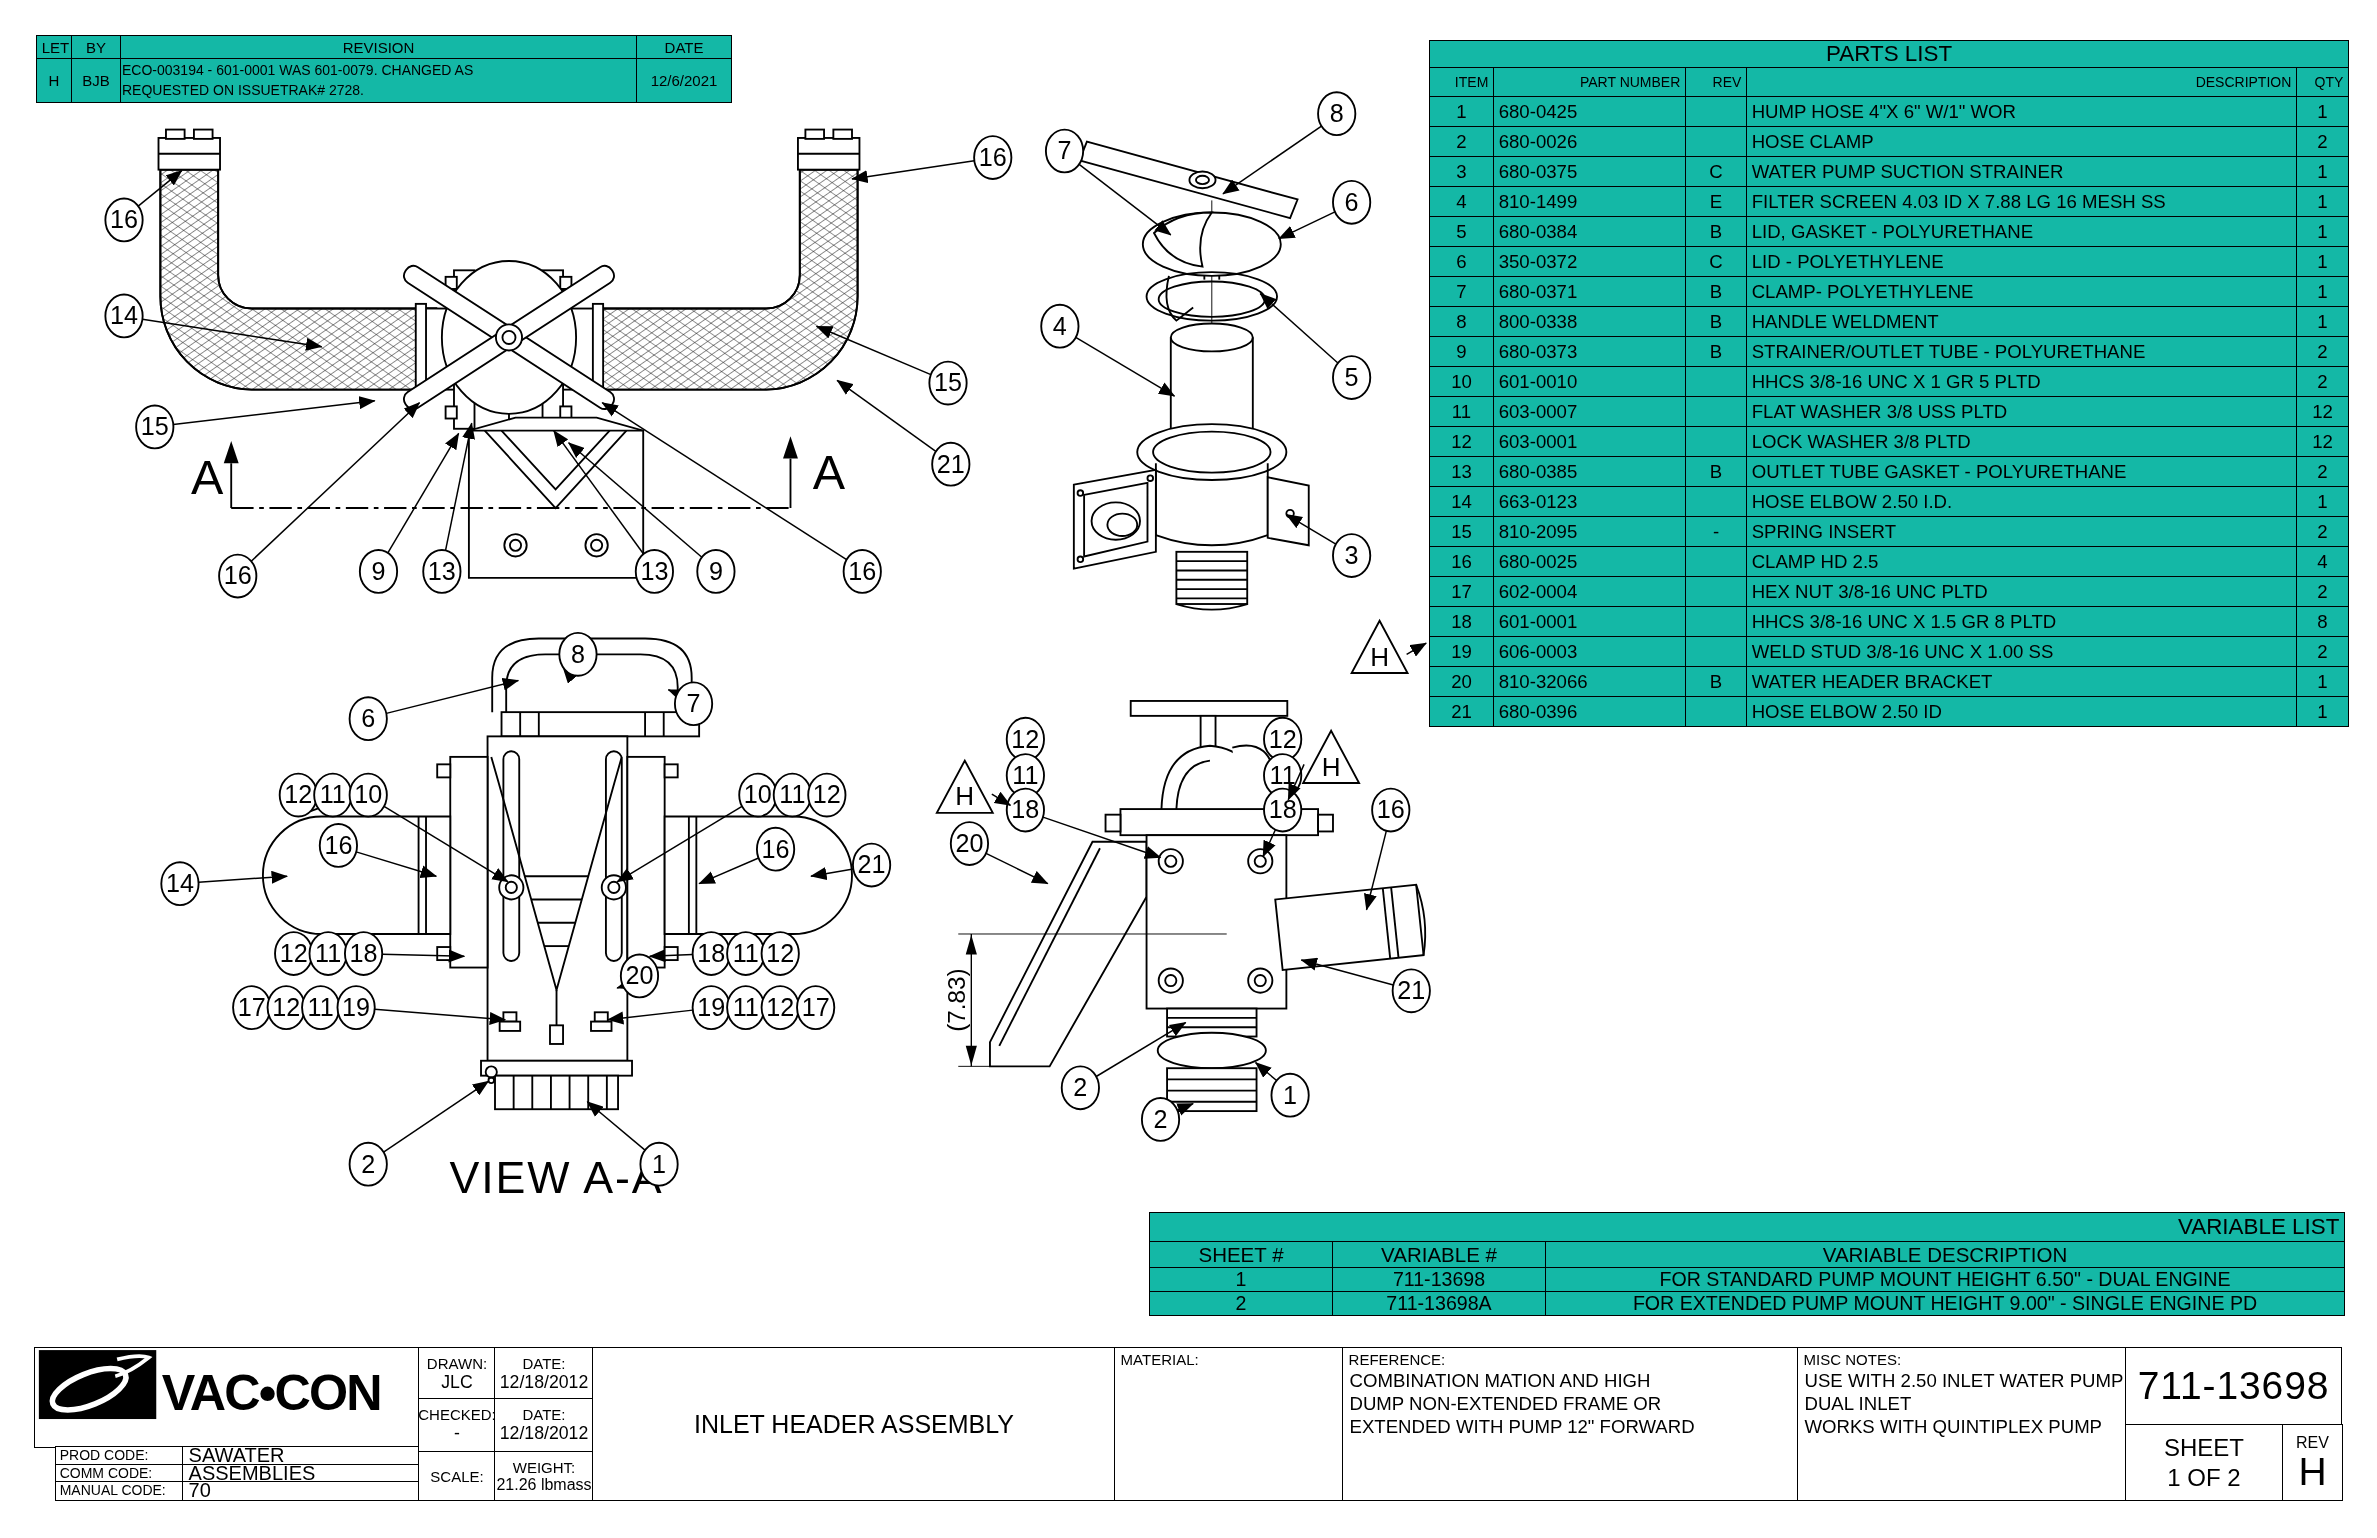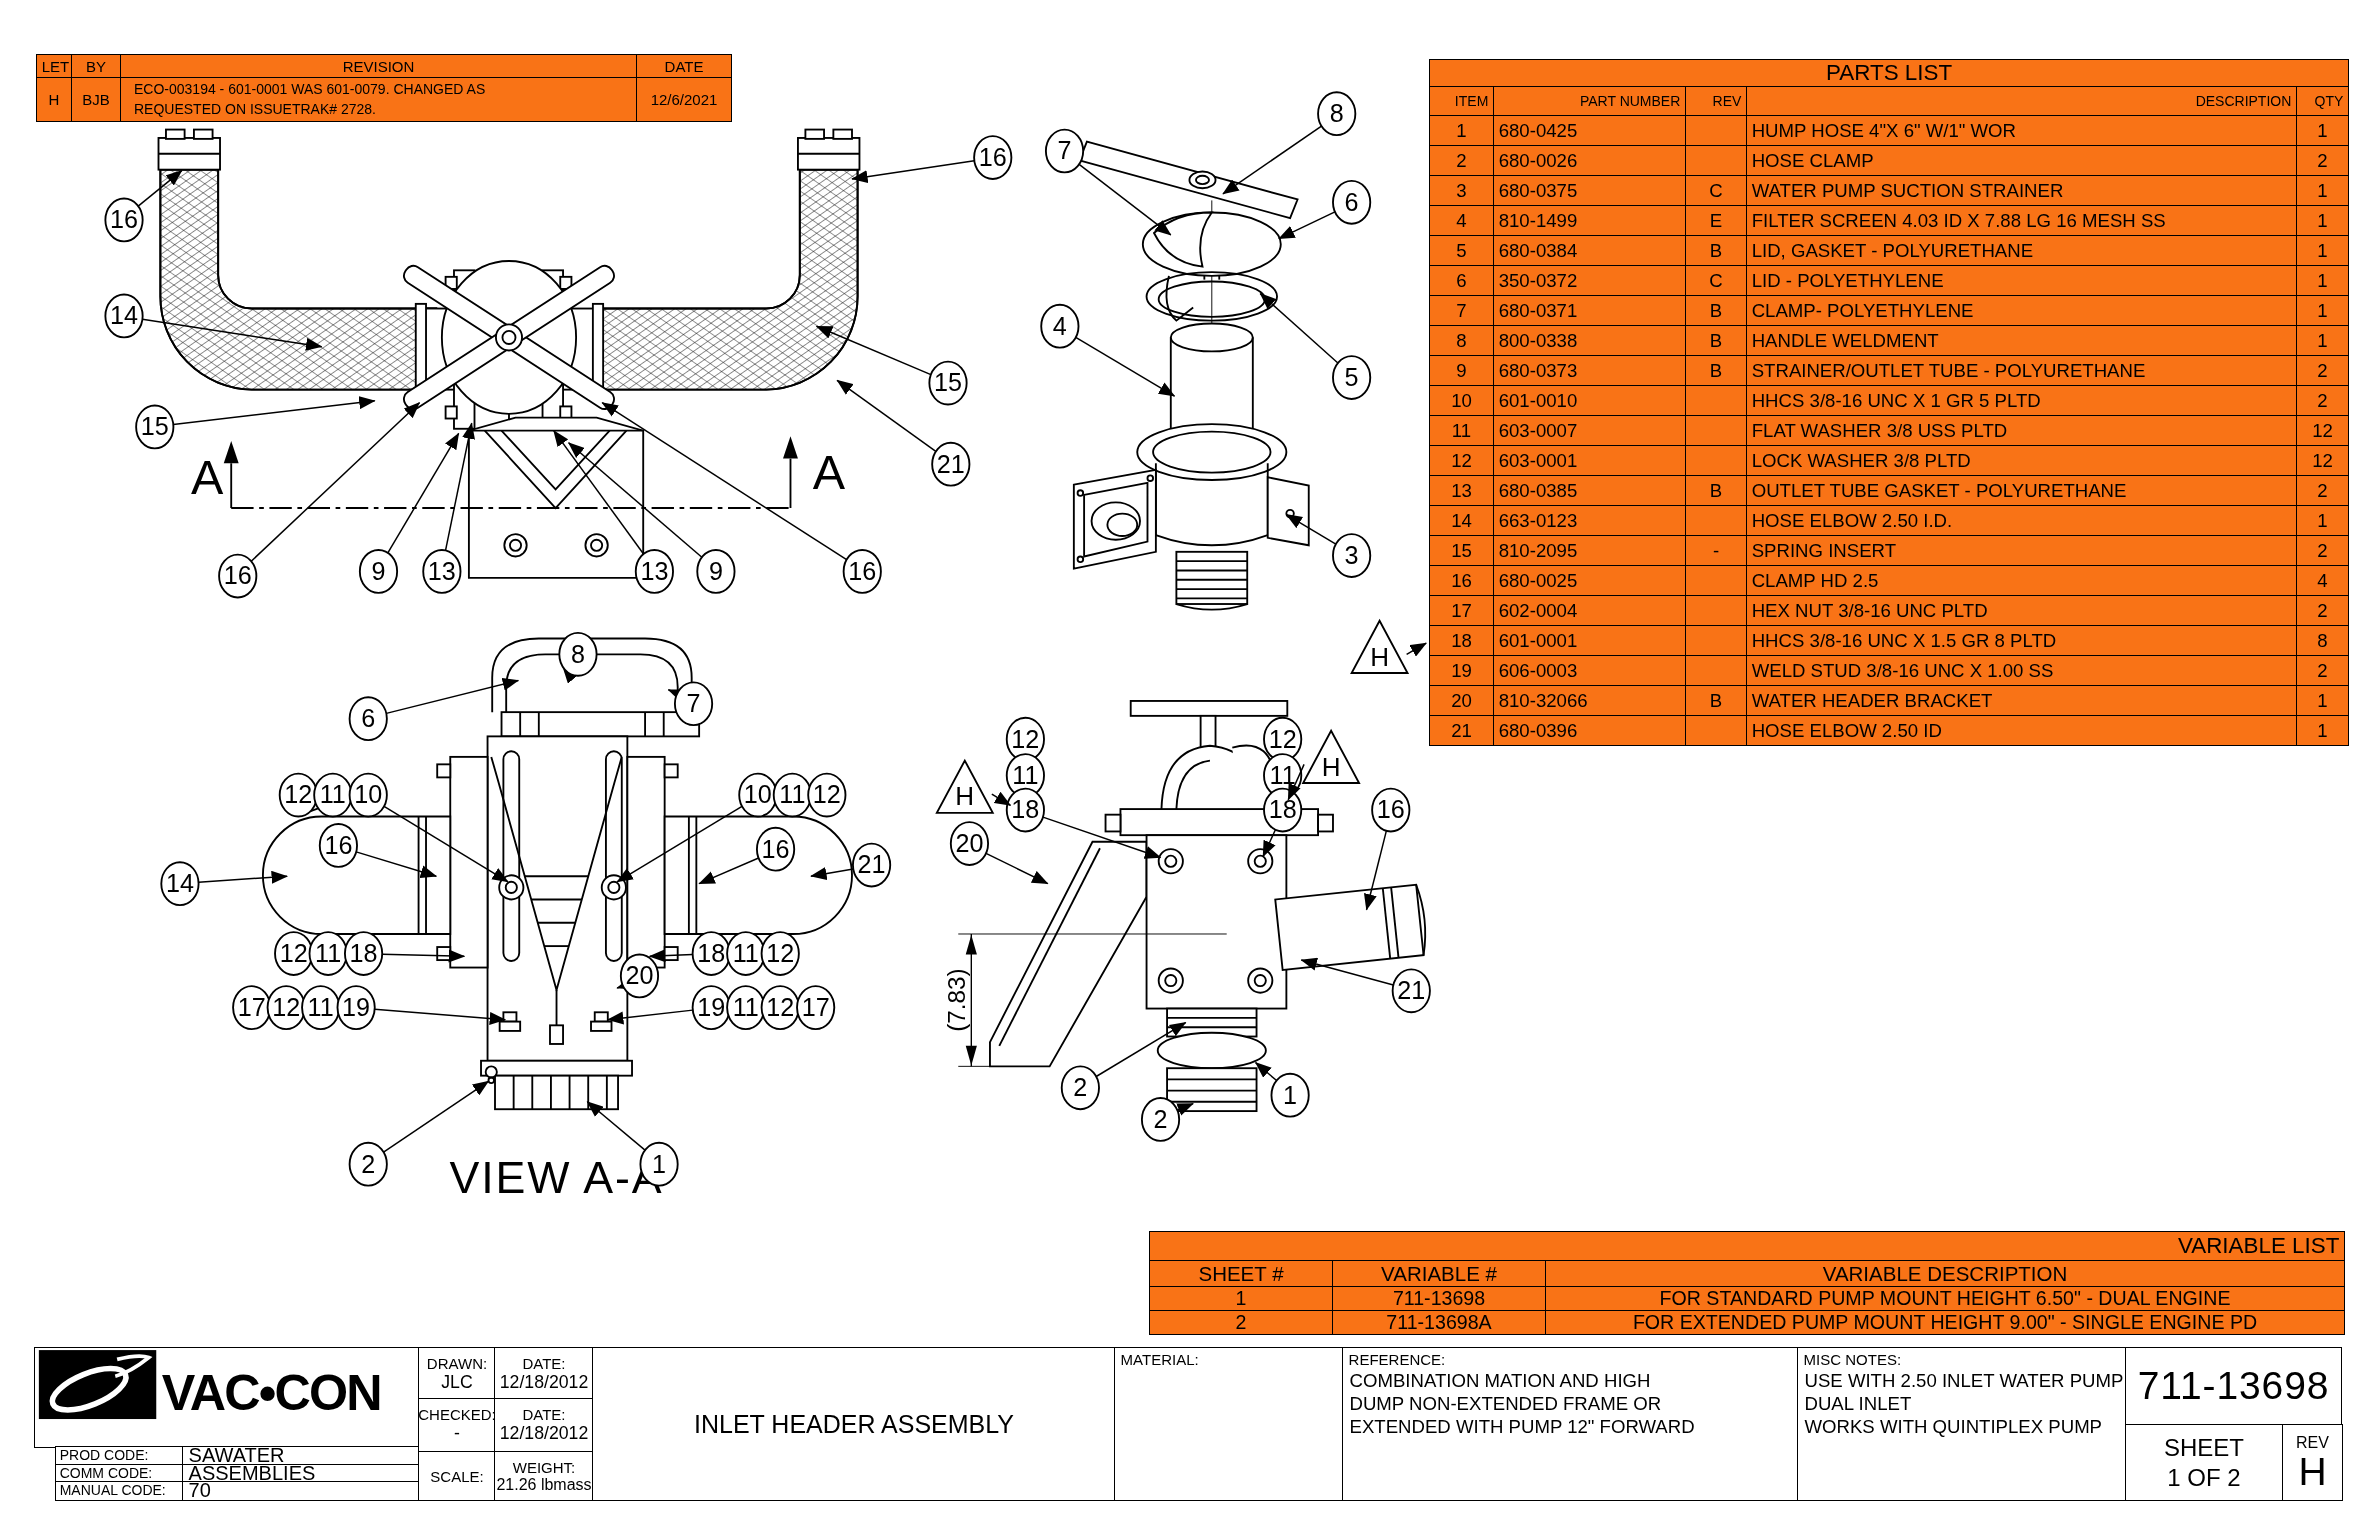--- a/index.html
+++ b/index.html
@@ -1,33 +1,33 @@
 <!DOCTYPE html>
 <html style="font-size:15px"><head>
 <meta charset="utf-8">
 <style>
   html,body{margin:0;padding:0;background:#fff;}
   body{width:2377px;height:1538px;font-family:"Liberation Sans",sans-serif;color:#000;}
   #sheet{position:relative;width:2377px;height:1538px;background:#fff;overflow:hidden;}
   #dwg{position:absolute;left:0;top:0;}
-  table.tbl{position:absolute;border-collapse:collapse;table-layout:fixed;background:#f97316;margin-top:19px;}
+  table.tbl{position:absolute;border-collapse:collapse;table-layout:fixed;background:#14b8a6;}
   table.tbl th,table.tbl td{border:1.9px solid #000;padding:0 4.7px;overflow:hidden;white-space:nowrap;font-weight:normal;}
   #partslist{left:1429px;top:40px;width:919px;}
   #partslist th.cap{height:26px;font-size:22.4px;text-align:center;}
   #partslist thead th{height:28px;font-size:14px;text-align:right;}
   #partslist td{height:29px;font-size:18.6px;}
   #partslist td:nth-child(1),#partslist td:nth-child(3),#partslist td:nth-child(5){text-align:center;}
   #varlist{left:1149px;top:1212px;width:1194px;}
   #varlist th.cap{height:28px;font-size:22.4px;text-align:right;}
   #varlist thead th{height:25px;font-size:20.5px;text-align:center;}
   #varlist td{height:23px;font-size:19.6px;text-align:center;}
   #revtable{left:36px;top:35px;width:695px;}
   #revtable th{height:22.4px;font-size:15px;text-align:center;}
   #revtable td{height:43px;font-size:15px;text-align:center;}
-  #revtable td.revtext{font-size:14px;text-align:left;white-space:normal;line-height:1.4;padding-left:13px;}
+  #revtable td.revtext{font-size:14px;text-align:left;white-space:normal;line-height:1.4;padding-left:1px;}
   .cell{position:absolute;border:1.9px solid #000;box-sizing:border-box;background:#fff;}
   .lbl{position:absolute;left:5.6px;top:2.8px;font-size:15px;}
   .ctr{display:flex;flex-direction:column;align-items:center;justify-content:center;height:100%;}
   .ctr .l1{font-size:15px;}
   .ctr .l2{font-size:17.7px;}
   .bignum{font-size:39px;letter-spacing:0.9px;}
   .sheettxt{font-size:24px;line-height:1.25;text-align:center;}
   .note{position:absolute;left:6.5px;top:22.4px;font-size:18.6px;line-height:1.22;white-space:nowrap;}
   .greenline{position:absolute;left:0;right:0;bottom:1.9px;text-align:center;font-size:21.4px;}
   .codeval{font-size:20px;padding-left:5.6px;line-height:16px;}

